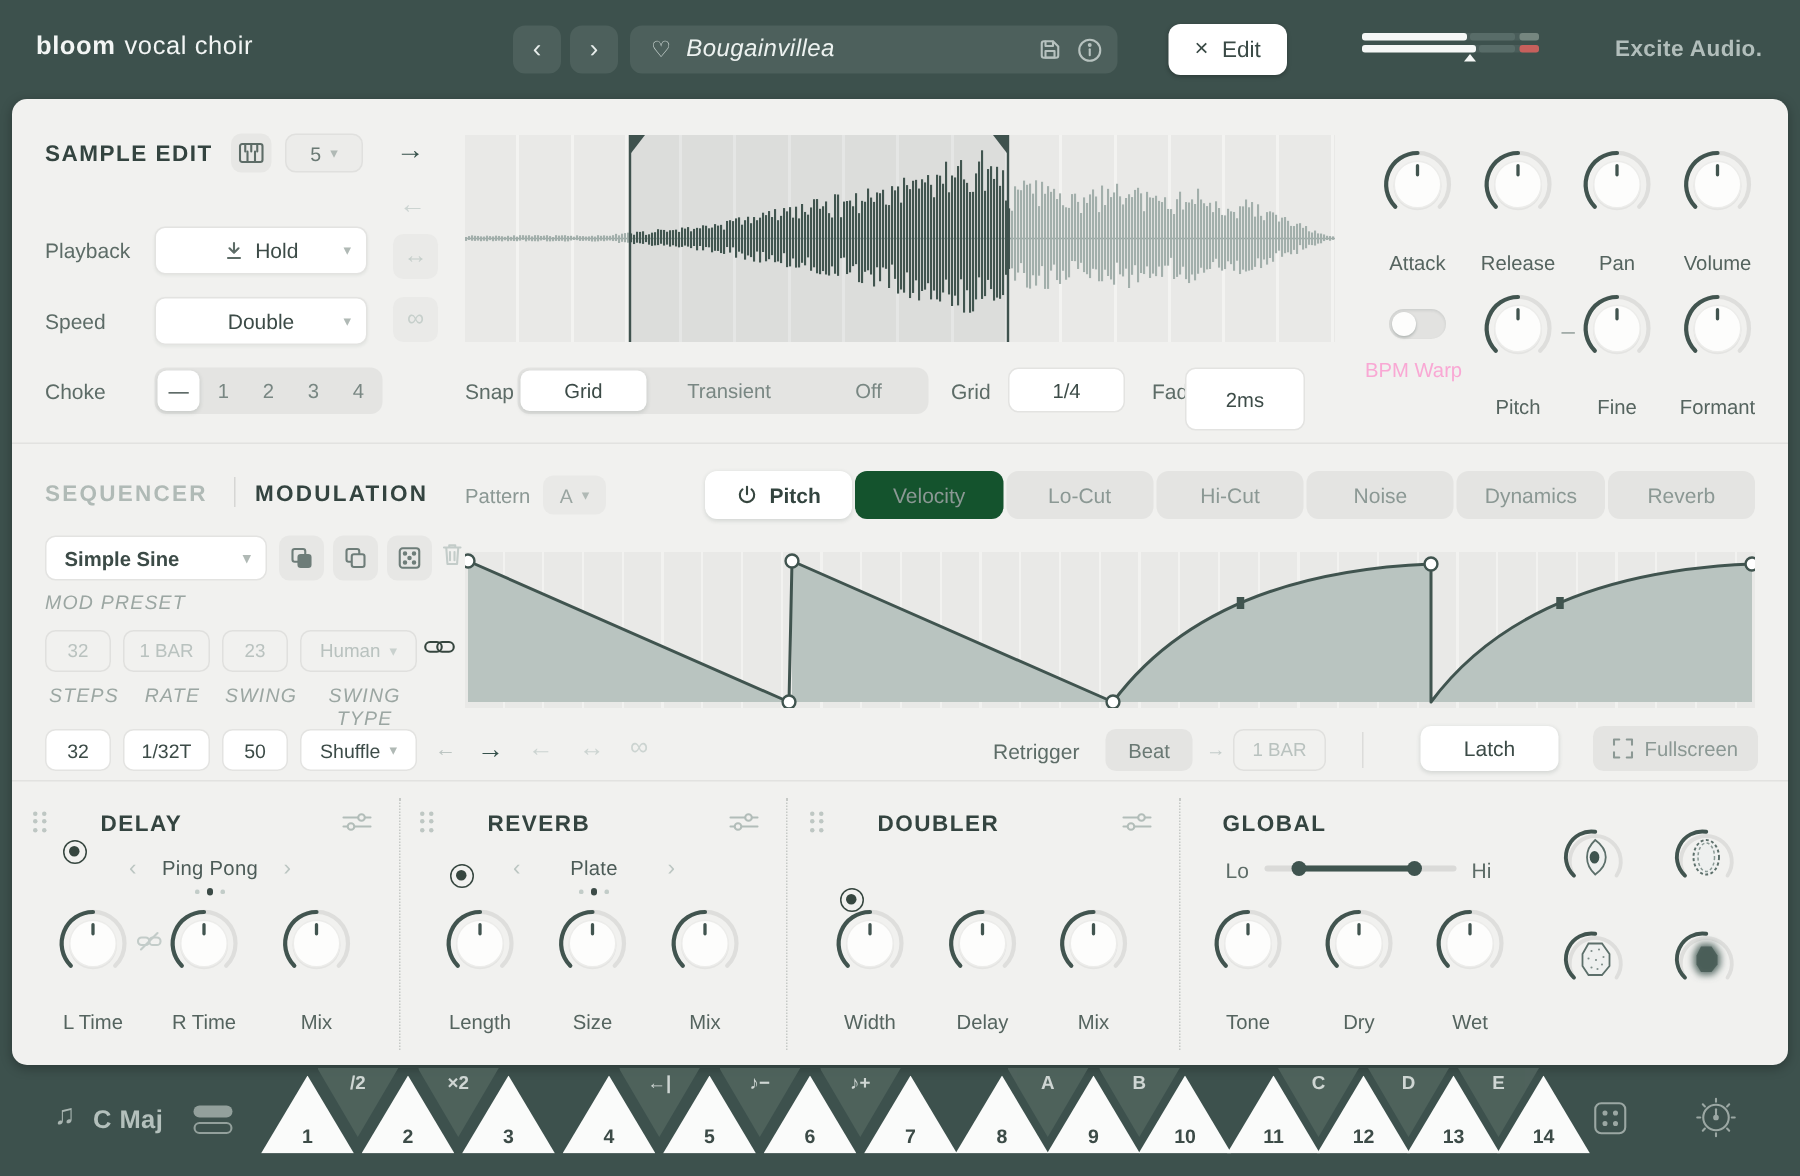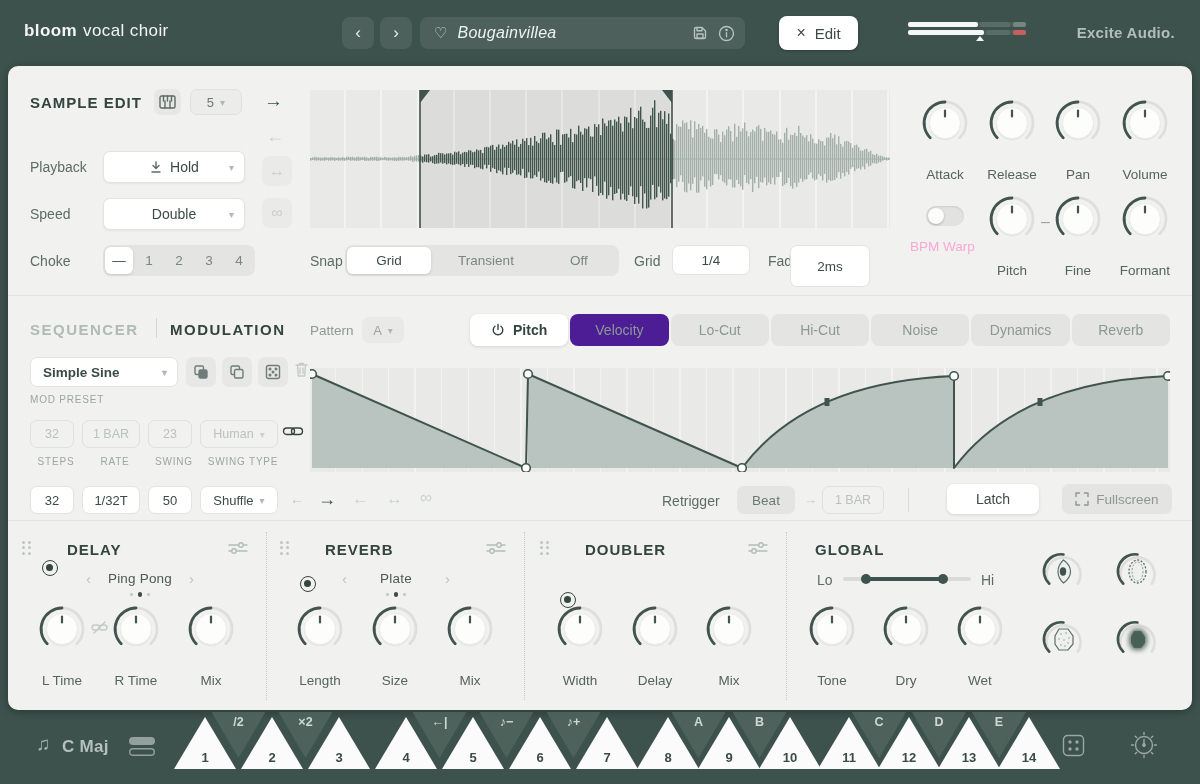--- a/index.html
+++ b/index.html
@@ -34,21 +34,21 @@
     border-bottom:5px solid #f5f7f6; top:14px;}
   
   .panel{ left:8px; top:66px; width:1184px; height:644px; background:#f1f1ef; border-radius:10px;
     box-shadow:0 2px 8px rgba(0,0,0,.3);}
   .hdiv{ left:8px; width:1184px; height:1px; background:#e2e2e0;}
   .vdot{ width:0; border-left:1px dotted #c6c9c6; top:532px; height:168px;}
   
   .sect{ font-size:15px; font-weight:bold; letter-spacing:1px; color:#344440;}
   .lbl{ font-size:14px; color:#5d6c67;}
   .mutlbl{ font-size:13.5px; color:#8b9894;}
-  .tiny{ font-size:10px; letter-spacing:.8px; color:#9ba6a2;}
+  .tiny{ font-size:13px; letter-spacing:.8px; color:#9ba6a2;font-style:italic;}
   .caret{ color:#b0b9b5; font-size:10px; margin-left:6px;}
   
   .wbox{ background:#fff; border:1px solid #e3e3e1; border-radius:7px; display:flex; align-items:center;
     justify-content:center; color:#3c4b47; box-shadow:0 1px 2px rgba(40,60,55,.06); cursor:pointer;}
   .gbox{ background:#e7e7e5; border-radius:7px; display:flex; align-items:center; justify-content:center;
     color:#6a7974; cursor:pointer;}
   .ghostbox{ background:transparent; border:1px solid #e0e0de; border-radius:7px; display:flex; align-items:center;
     justify-content:center; color:#b9c2bf; cursor:pointer;}
   .seg{ background:#e4e4e2; border-radius:8px; display:flex; padding:2px; gap:2px;}
   .seg .opt{ display:flex; align-items:center; justify-content:center; font-size:13.5px; color:#798783;
@@ -592,21 +592,21 @@
   <div class="abs" style="left:470px;top:314px;width:700px;height:32px;display:flex;gap:2px" id="mod-tabs">
       <div style="flex: 1 1 0%; display: flex; align-items: center; justify-content: center; gap: 8px; border-radius: 8px; font-size: 14px; cursor: pointer; background: rgb(255, 255, 255); color: rgb(51, 68, 63); font-weight: bold; box-shadow: rgba(40, 60, 55, 0.15) 0px 1px 3px;">
         <span class="icn">
           <svg width="14" height="14" viewBox="0 0 14 14" fill="none" stroke="#36463f" stroke-width="1.4" stroke-linecap="round" stroke-linejoin="round">
             <path d="M7 1.5v5"></path>
             <path d="M4 3.2a4.8 4.8 0 1 0 6 0"></path>
           </svg>
         </span>
         <span>Pitch</span>
       </div>
-      <div style="flex: 1 1 0%; display: flex; align-items: center; justify-content: center; gap: 8px; border-radius: 8px; font-size: 14px; cursor: pointer; background: #4c1d95; color: rgb(139, 152, 148);">
+      <div style="flex: 1 1 0%; display: flex; align-items: center; justify-content: center; gap: 8px; border-radius: 8px; font-size: 14px; cursor: pointer; background: #14532d; color: rgb(139, 152, 148);">
         <span>Velocity</span>
       </div>
       <div style="flex: 1 1 0%; display: flex; align-items: center; justify-content: center; gap: 8px; border-radius: 8px; font-size: 14px; cursor: pointer; background: rgb(228, 228, 226); color: rgb(139, 152, 148);">
         <span>Lo-Cut</span>
       </div>
       <div style="flex: 1 1 0%; display: flex; align-items: center; justify-content: center; gap: 8px; border-radius: 8px; font-size: 14px; cursor: pointer; background: rgb(228, 228, 226); color: rgb(139, 152, 148);">
         <span>Hi-Cut</span>
       </div>
       <div style="flex: 1 1 0%; display: flex; align-items: center; justify-content: center; gap: 8px; border-radius: 8px; font-size: 14px; cursor: pointer; background: rgb(228, 228, 226); color: rgb(139, 152, 148);">
         <span>Noise</span>

